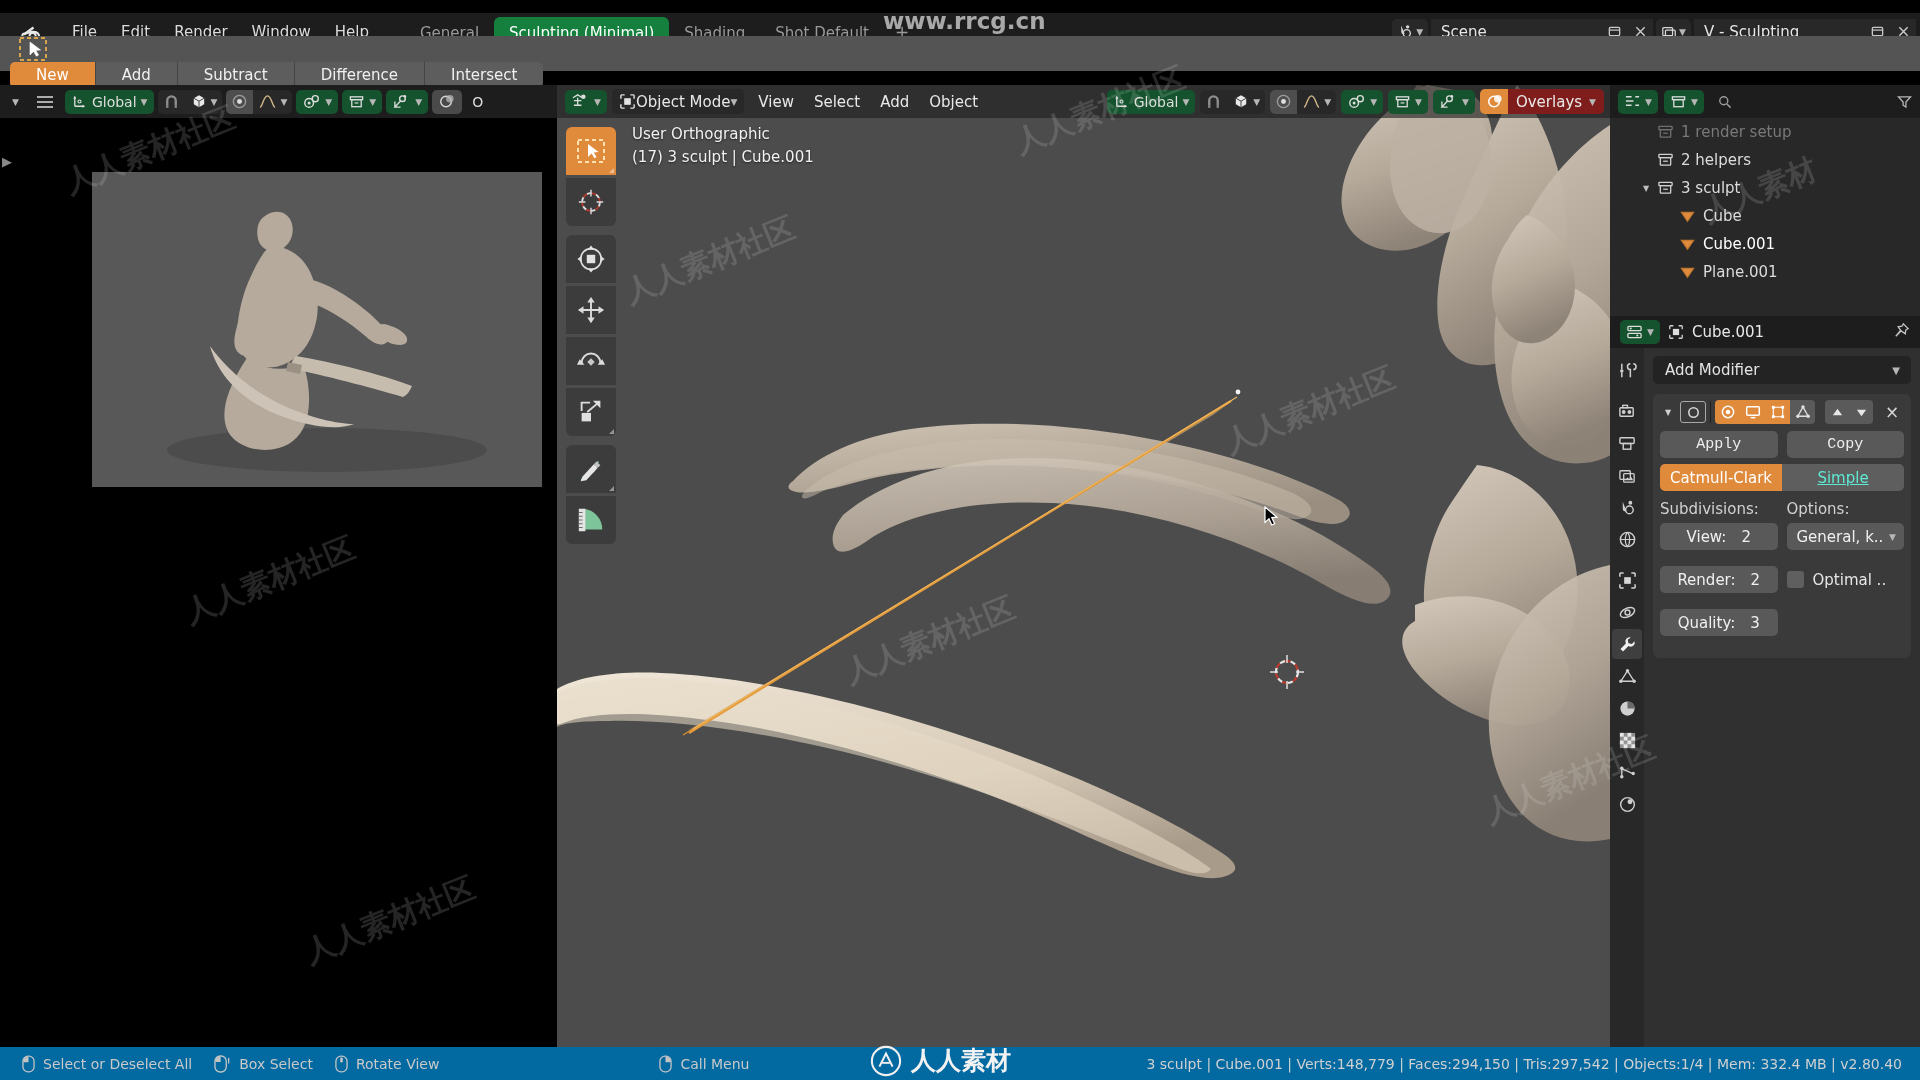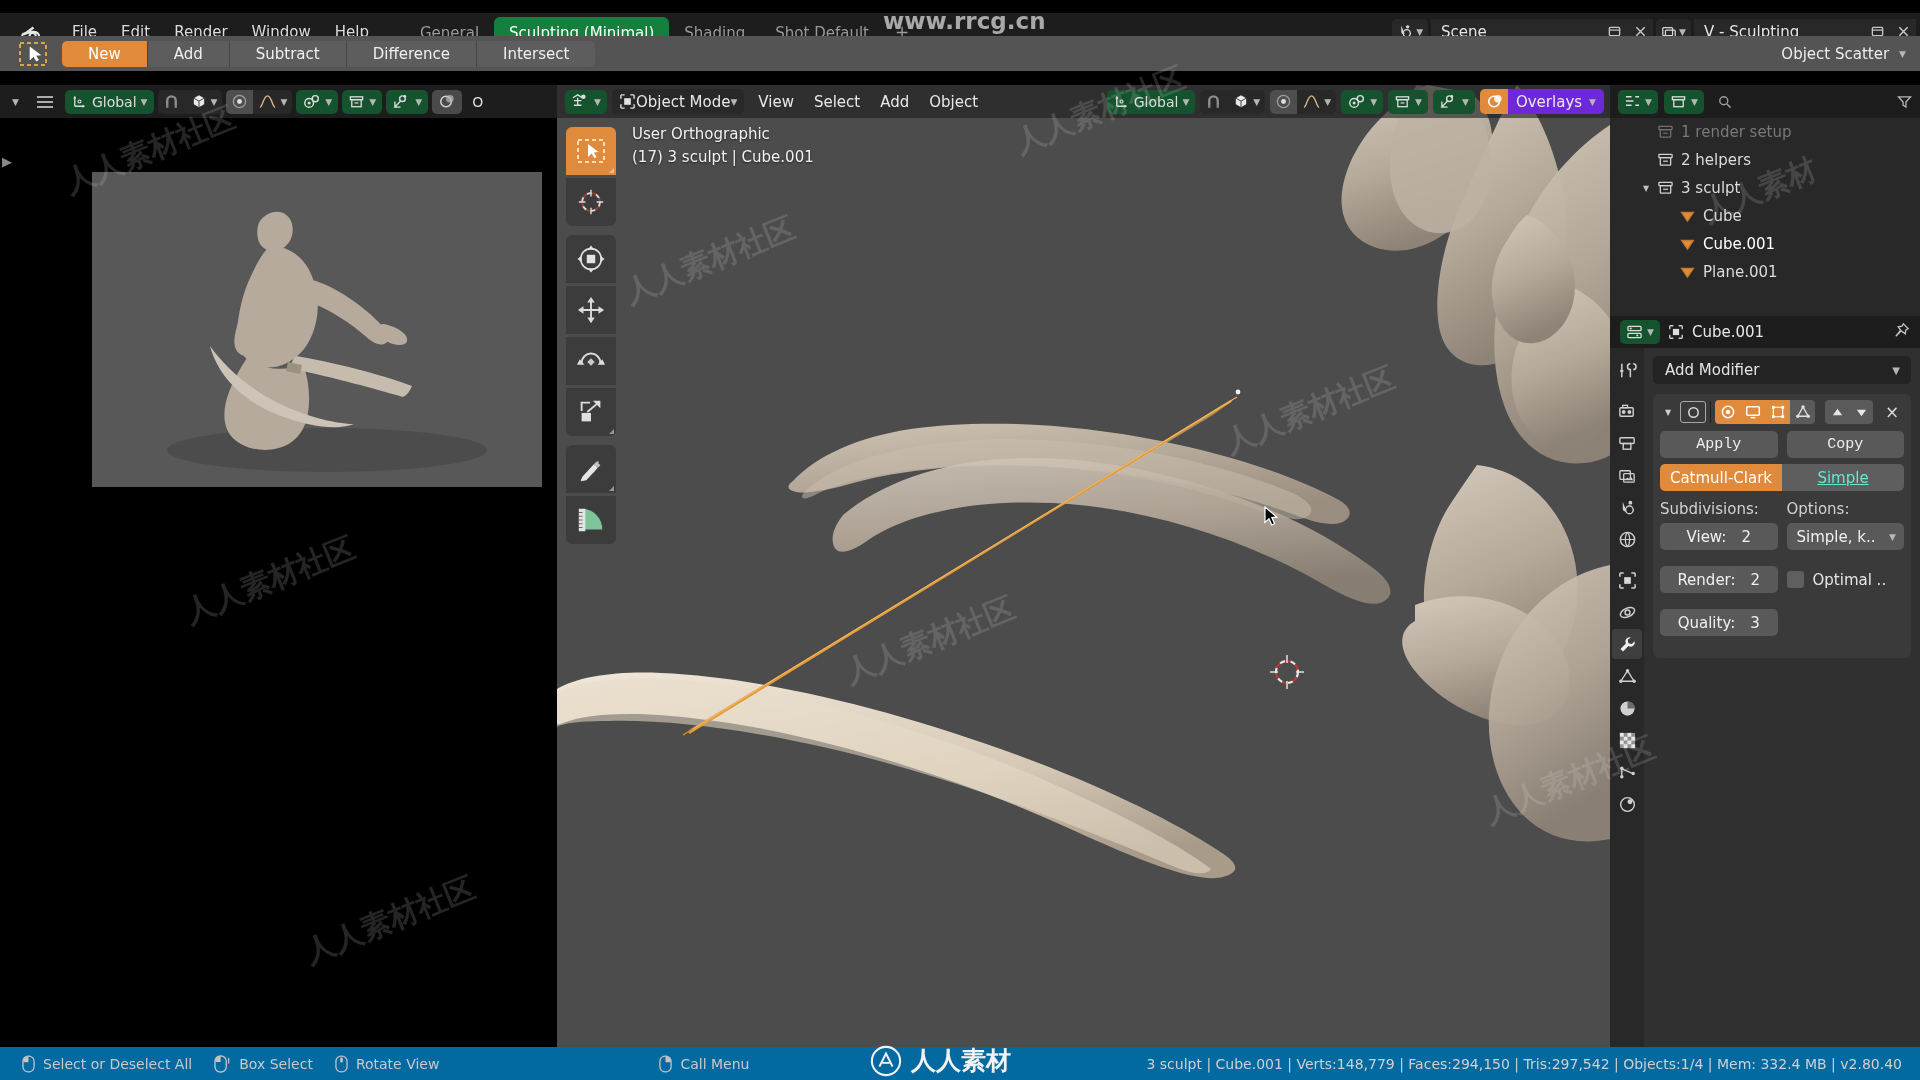--- a/index.html
+++ b/index.html
@@ -35,21 +35,21 @@
   .tb-field {
     background:#282828; height:26px; display:flex; align-items:center;
     padding:0 10px; min-width:170px; font-size:15px; color:#e6e6e6; border-radius:0;
   }
   .tb-sq { width:26px; height:26px; background:#282828; display:flex; align-items:center; justify-content:center; }
   .tb-gap { width:3px; }
 
   
   .row2 {
     position:absolute; left:0; top:36px; width:1920px; height:35px;
-    background:#545454; display:flex; align-items:center;
+    background:#545454; display:flex; flex-direction:column;
   }
   .row2 .sel-icon { width:38px; height:30px; margin-left:14px; display:flex; align-items:center; justify-content:center; }
   .bool-btns { display:flex; align-items:center; margin-left:10px; height:26px; }
   .bool-btn {
     height:26px; display:flex; align-items:center; justify-content:center;
     padding:0 26px; font-size:15px; color:#f0f0f0; background:#5d5d5d;
     border-right:1px solid #454545;
   }
   .bool-btn:first-child { border-radius:5px 0 0 5px; }
   .bool-btn:last-child { border-radius:0 5px 5px 0; border-right:none; }
@@ -99,21 +99,21 @@
   .vp-mode {
     background:#282828; border-radius:5px; height:25px; display:flex; align-items:center;
     padding:0 7px; font-size:15px; color:#e8e8e8;
   }
   .vp-header-right { margin-left:auto; display:flex; align-items:center; gap:5px; padding-right:6px; }
   .ovl-btn {
     background:#e08a3c; border-radius:5px 0 0 5px; height:25px; display:flex; align-items:center;
     padding:0 6px;
   }
   .ovl-label {
-    background:#6d28d9; border-radius:0 5px 5px 0; height:25px; display:flex; align-items:center;
+    background:#7f1d1d; border-radius:0 5px 5px 0; height:25px; display:flex; align-items:center;
     padding:0 8px; gap:7px; font-size:15px; color:#eaeaea; margin-left:-2px;
   }
   .vp-overlay-text {
     position:absolute; left:75px; top:38px; z-index:5; font-size:15px; color:#f2f2f2;
     line-height:1.55; text-shadow:0 1px 2px rgba(0,0,0,.55);
   }
   .toolshelf {
     position:absolute; left:9px; top:42px; width:50px; z-index:5;
     display:flex; flex-direction:column; gap:3px;
   }
@@ -1025,21 +1025,21 @@
               <span>2</span>
             </div>
             <div class="fld">
               <span>Quality:</span>
               <span>3</span>
             </div>
           </div>
           <div class="col">
             <div class="col-label">Options:</div>
             <div class="fld left">
-              <span>Simple, k..</span>
+              <span>General, k..</span>
               <span class="chev">▼</span>
             </div>
             <div class="chkrow">
               <div class="chkbox"></div>
               <span>Optimal ..</span>
             </div>
           </div>
         </div>
       </div>
     </div>

